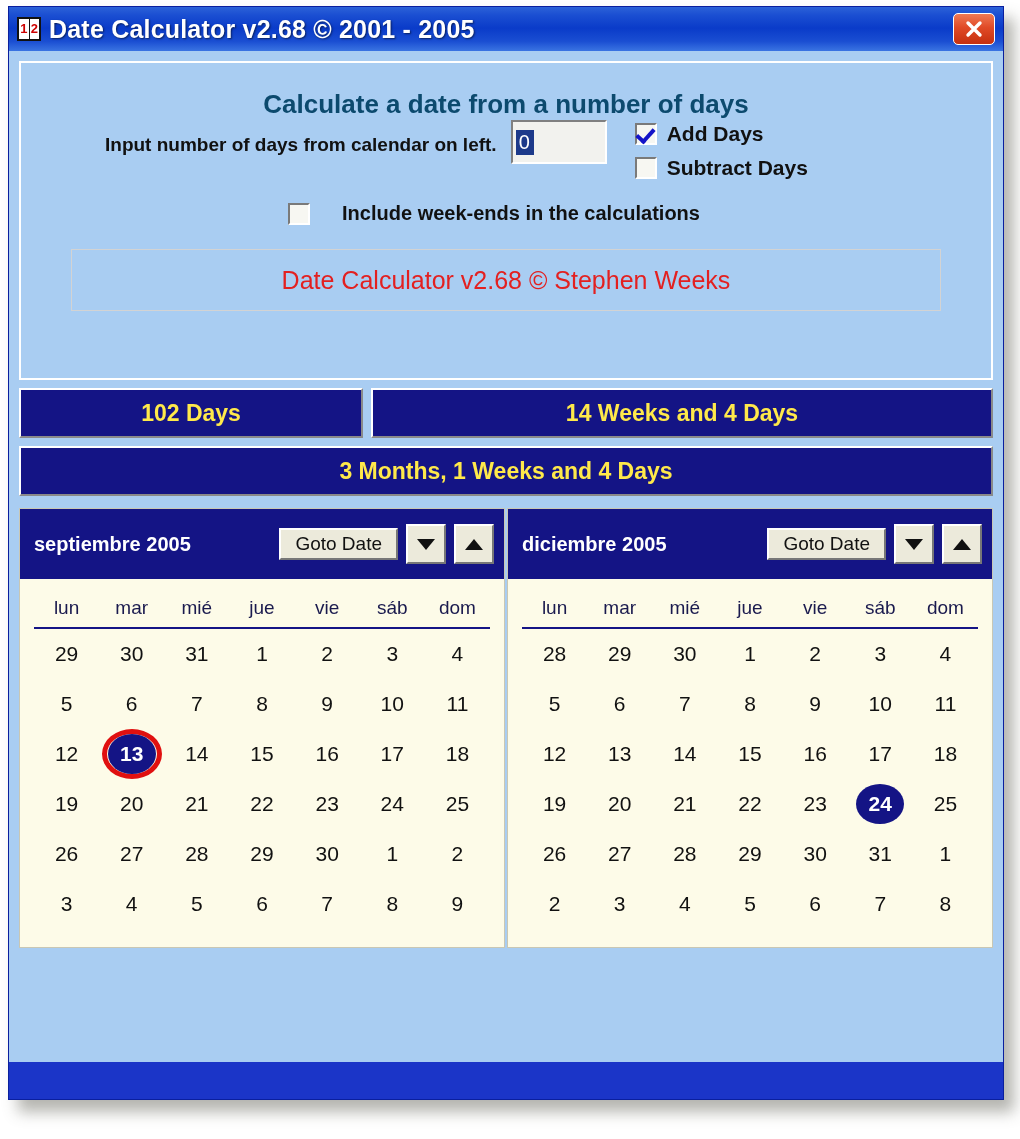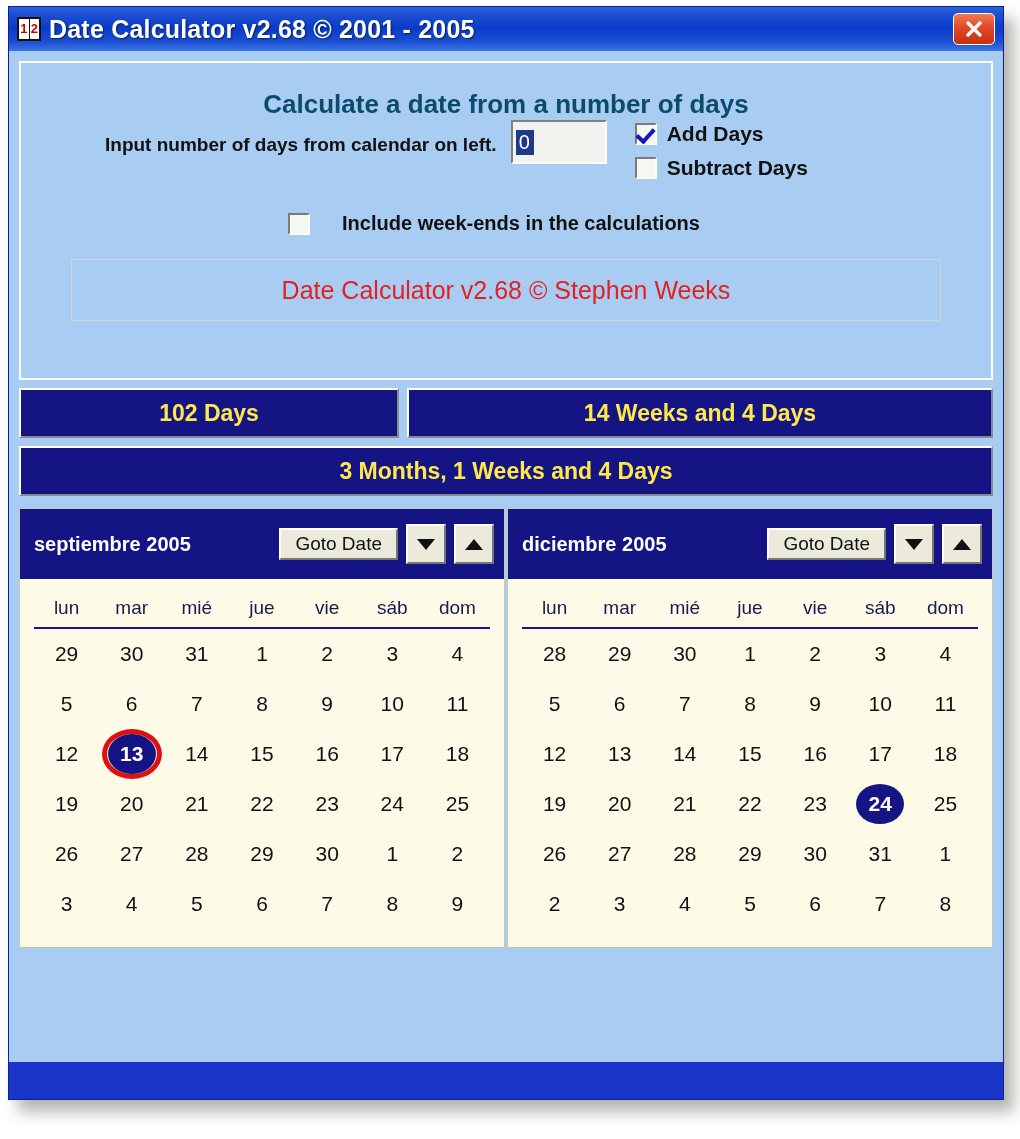--- a/index.html
+++ b/index.html
@@ -199,21 +199,21 @@
     font-weight: bold;
     color: #111111;
     margin-left: 10px;
     white-space: nowrap;
     font-family: "Liberation Sans", sans-serif;
   }
   .weekend-row {
     display: flex;
     align-items: center;
     justify-content: center;
-    margin-top: 32px;
+    margin-top: 22px;
     padding-right: 24px;
     gap: 22px;
   }
   .weekend-row .chk-label { font-size: 20px; }
   .credit-box {
     margin: 24px 40px 0 40px;
     border: 1px solid #d3d3d3;
     background: #a9cdf2;
     height: 62px;
     display: flex;
@@ -238,21 +238,21 @@
     height: 50px;
     display: flex;
     align-items: center;
     justify-content: center;
     color: #ffe94a;
     font-size: 23px;
     font-weight: bold;
     white-space: nowrap;
     font-family: "Liberation Sans", sans-serif;
   }
-  .bar.days { width: 380px; flex: none; }
+  .bar.days { width: 344px; flex: none; }
   .bar.weeks { flex: 1; }
   .bar.full { width: 100%; }
 
   
   .calendars {
     display: flex;
     gap: 2px;
     margin-top: 12px;
   }
   .cal {

